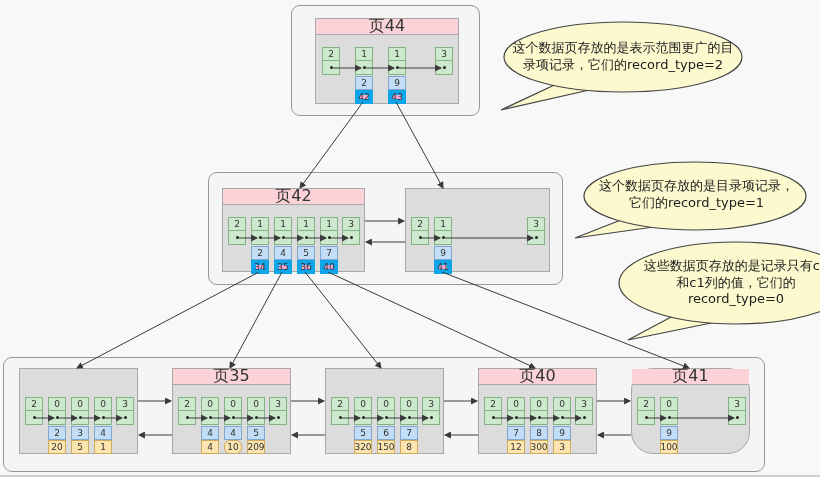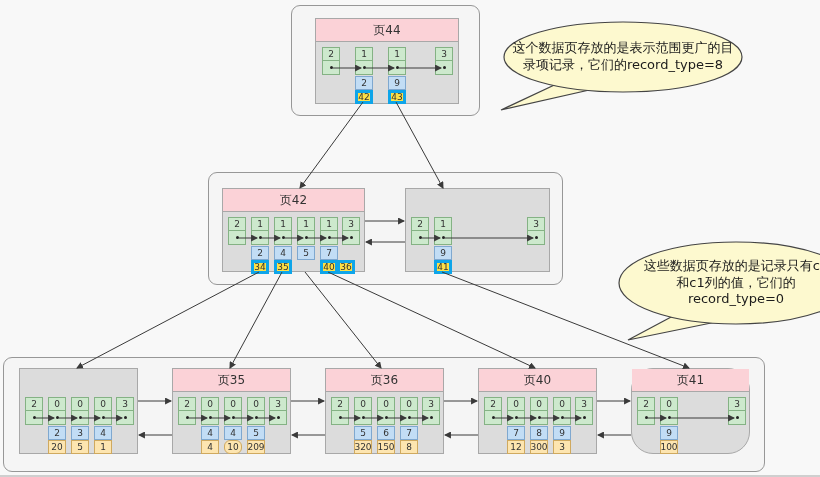--- a/index.html
+++ b/index.html
@@ -9,40 +9,40 @@
     font-family:"DejaVu Sans","Liberation Sans",sans-serif;color:#333;
   }
   .group{
     position:absolute;background:#f5f5f5;border:1px solid #979797;border-radius:9px;
     z-index:1;box-sizing:border-box;
   }
   .page{
     position:absolute;border:1px solid #a8a8a8;background:#dcdcdc;z-index:2;box-sizing:border-box;
   }
   .page-header{
-    height:23px;background:#fbd2d7;border-bottom:1px solid #a8a8a8;
+    height:16px;background:#fbd2d7;border-bottom:1px solid #a8a8a8;
     display:flex;align-items:center;justify-content:center;
-    font-size:12px;color:#333;box-sizing:border-box;
+    font-size:16px;color:#333;box-sizing:border-box;
   }
   .cell{
     position:absolute;width:18px;height:28px;background:#cde9cd;border:1px solid #84b284;
     box-sizing:border-box;z-index:3;
   }
   .cell .val{
     height:13px;border-bottom:1px solid #84b284;display:flex;align-items:center;justify-content:center;
     font-size:9px;color:#333;box-sizing:border-box;
   }
   .cell .ptr{height:13px;display:flex;align-items:center;justify-content:center;}
   .cell .ptr i{width:3px;height:3px;border-radius:50%;background:#222;display:block;}
   .sub{
     position:absolute;width:18px;height:14px;display:flex;align-items:center;justify-content:center;
     font-size:9px;box-sizing:border-box;z-index:3;color:#333;
   }
   .sub.blue{background:#c2ddf5;border:1px solid #7fa8cf;}
-  .sub.pink{background:#fde047;border:3px solid #0ea5e9;}
+  .sub.pink{background:#f9a8d4;border:5px solid #0ea5e9;}
   .sub.orange{background:#fde5b0;border:1px solid #cfa95f;}
   .pagesvg,#overlay{position:absolute;pointer-events:none;}
   #overlay{left:0;top:0;z-index:5;}
   .bubble{position:absolute;z-index:6;}
   .bubble svg{position:absolute;left:0;top:0;overflow:visible;}
   .bubble .btxt{
     position:absolute;display:flex;align-items:center;justify-content:center;text-align:center;
     font-size:13px;line-height:1.3;color:#1c1c1c;
   }
 </style>
@@ -78,23 +78,30 @@
       <line x1="305" y1="272" x2="381" y2="368" stroke="#3a3a3a" stroke-width="1" marker-end="url(#arrowhead)"></line>
       <line x1="328" y1="272" x2="535" y2="368" stroke="#3a3a3a" stroke-width="1" marker-end="url(#arrowhead)"></line>
       <line x1="442" y1="272" x2="689" y2="368" stroke="#3a3a3a" stroke-width="1" marker-end="url(#arrowhead)"></line>
     </svg>
 
   <div class="bubble" style="left:495px;top:20px;width:250px;height:95px;">
     <svg width="250" height="95" viewBox="0 0 250 95">
       <path d="M70,60 L6,90 L112,66 Z" fill="#fdf9cf" stroke="#444" stroke-width="1.2"></path>
       <ellipse cx="128" cy="37" rx="119" ry="35" fill="#fdf9cf" stroke="#444" stroke-width="1.2"></ellipse>
     </svg>
-    <div class="btxt" style="left:16px;top:8px;width:224px;height:58px;">这个数据页存放的是表示范围更广的目录项记录，它们的record_type=8</div>
+    <div class="btxt" style="left:16px;top:8px;width:224px;height:58px;">这个数据页存放的是表示范围更广的目录项记录，它们的record_type=2</div>
   </div>
 
+  <div class="bubble" style="left:573px;top:160px;width:236px;height:82px;">
+    <svg width="236" height="82" viewBox="0 0 236 82">
+      <path d="M58,56 L2,78 L102,64 Z" fill="#fdf9cf" stroke="#444" stroke-width="1.2"></path>
+      <ellipse cx="122" cy="36" rx="111" ry="34" fill="#fdf9cf" stroke="#444" stroke-width="1.2"></ellipse>
+    </svg>
+    <div class="btxt" style="left:26px;top:6px;width:195px;height:58px;">这个数据页存放的是目录项记录，它们的record_type=1</div>
+  </div>
 
   <div class="bubble" style="left:618px;top:240px;width:202px;height:104px;">
     <svg width="240" height="104" viewBox="0 0 240 104">
       <path d="M55,76 L10,100 L98,82 Z" fill="#fdf9cf" stroke="#444" stroke-width="1.2"></path>
       <ellipse cx="118" cy="43" rx="117" ry="41" fill="#fdf9cf" stroke="#444" stroke-width="1.2"></ellipse>
     </svg>
     <div class="btxt" style="left:22px;top:8px;width:192px;height:70px;">这些数据页存放的是记录只有c2和c1列的值，它们的record_type=0</div>
   </div>
 
 <div class="page" style="left: 315px; top: 18px; width: 144px; height: 86px;">
@@ -157,21 +164,21 @@
       </div>
       <div class="sub blue" style="left: 51px; top: 57px;">4</div>
       <div class="sub pink" style="left: 51px; top: 71px;">35</div>
       <div class="cell" style="left: 74px; top: 28px;">
         <div class="val">1</div>
         <div class="ptr">
           <i></i>
         </div>
       </div>
       <div class="sub blue" style="left: 74px; top: 57px;">5</div>
-      <div class="sub pink" style="left: 74px; top: 71px; margin-left: 40px;">36</div>
+      <div class="sub pink" style="left: 74px; top: 71px;">36</div>
       <div class="cell" style="left: 97px; top: 28px;">
         <div class="val">1</div>
         <div class="ptr">
           <i></i>
         </div>
       </div>
       <div class="sub blue" style="left: 97px; top: 57px;">7</div>
       <div class="sub pink" style="left: 97px; top: 71px;">40</div>
       <div class="cell" style="left: 119px; top: 28px;">
         <div class="val">3</div>
@@ -296,21 +303,20 @@
         </div>
       </div>
       <svg class="pagesvg" width="119" height="86" viewBox="0 0 119 86" style="left:0;top:0;z-index:4;">
         <line x1="16" y1="49" x2="34" y2="49" stroke="#3a3a3a" stroke-width="1" marker-end="url(#arrowhead)"></line>
         <line x1="39" y1="49" x2="57" y2="49" stroke="#3a3a3a" stroke-width="1" marker-end="url(#arrowhead)"></line>
         <line x1="62" y1="49" x2="80" y2="49" stroke="#3a3a3a" stroke-width="1" marker-end="url(#arrowhead)"></line>
         <line x1="85" y1="49" x2="102" y2="49" stroke="#3a3a3a" stroke-width="1" marker-end="url(#arrowhead)"></line>
       </svg>
     </div>
     <div class="page" style="left: 325px; top: 368px; width: 119px; height: 86px;">
-      <div class="page-header">页36</div>
       <div class="cell" style="left: 5px; top: 28px;">
         <div class="val">2</div>
         <div class="ptr">
           <i></i>
         </div>
       </div>
       <div class="cell" style="left: 28px; top: 28px;">
         <div class="val">0</div>
         <div class="ptr">
           <i></i>

